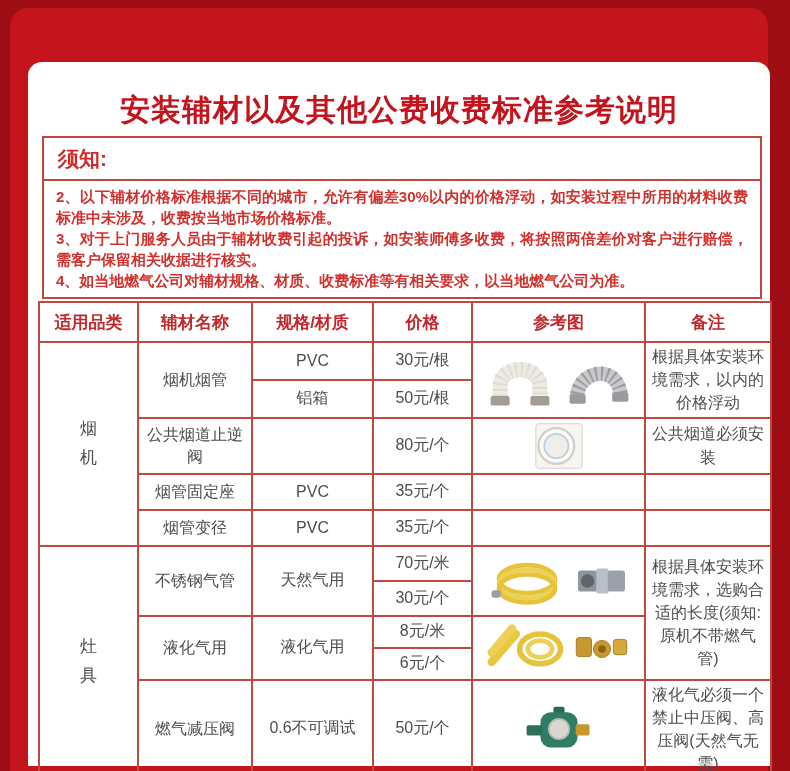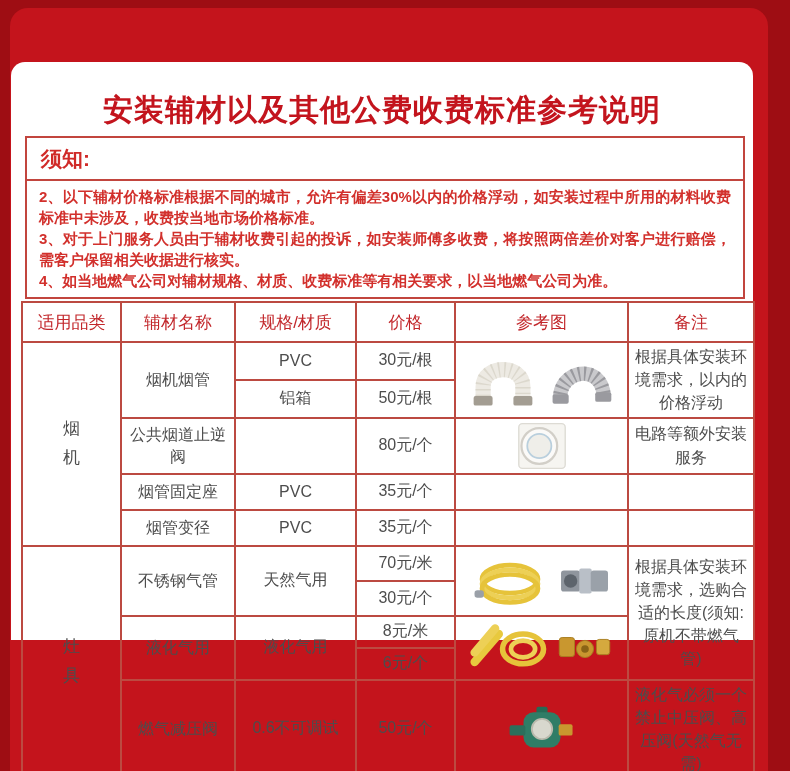--- a/index.html
+++ b/index.html
@@ -6,21 +6,21 @@
   body{
     width:790px;height:771px;overflow:hidden;position:relative;
     background:#9e0d13;
     font-family:"Liberation Sans","DejaVu Sans",sans-serif;
   }
   .red-layer{
     position:absolute;left:10px;top:8px;width:758px;height:780px;
     background:#c4141c;border-radius:18px;
   }
   .panel{
-    position:absolute;left:11px;top:62px;width:742px;height:578px;
+    position:absolute;left:28px;top:62px;width:742px;height:704px;
     background:#ffffff;border-radius:14px 14px 0 0;
   }
   .title{
     margin:30px 8px 0 8px;text-align:center;
     font-size:30px;font-weight:bold;color:#c3141d;letter-spacing:1px;
     line-height:36px;
   }
   .notice-box{
     margin:8px 8px 0 14px;border:2px solid #c2453e;
   }
@@ -35,21 +35,21 @@
   }
   table.fee-table{
     margin:2px 8px 0 10px;border-collapse:collapse;table-layout:fixed;
     width:732px;
   }
   .fee-table td,.fee-table th{
     border:2px solid #bc4a41;padding:2px 4px;text-align:center;
     vertical-align:middle;overflow:hidden;
   }
   .fee-table th{
-    font-size:17px;font-weight:normal;color:#c2272b;height:34px;text-align:center;
+    font-size:17px;font-weight:bold;color:#c2272b;height:34px;text-align:center;
   }
   .fee-table td{font-size:16px;color:#4d4d4d;}
   .cat-cell span{
     display:inline-block;width:1.15em;word-break:break-all;
     font-size:17px;line-height:1.7;color:#4d4d4d;
   }
   .name-cell{font-size:16px;line-height:1.35;border-radius:26px;}
   .note-cell{font-size:14px;line-height:1.45;color:#555;padding:4px 5px;}
   .note-top{vertical-align:top;padding-top:8px;}
   .img-cell{padding:2px;}
@@ -132,21 +132,21 @@
         <td>80元/个</td>
         <td class="img-cell">
           <div class="img-wrap">
             <svg width="62" height="50" viewBox="0 0 64 56">
               <rect x="6" y="3" width="52" height="50" rx="4" fill="#f6f5f1" stroke="#dddbd4" stroke-width="1.5"></rect>
               <circle cx="29" cy="28" r="20" fill="#fbfaf8" stroke="#d2cfc8" stroke-width="2.5"></circle>
               <circle cx="29" cy="28" r="13.5" fill="#efeee9" stroke="#b9cfdd" stroke-width="2"></circle>
             </svg>
           </div>
         </td>
-        <td class="note-cell">电路等额外安装服务</td>
+        <td class="note-cell">公共烟道必须安装</td>
       </tr>
 
       <tr class="r-h40">
         <td class="name-cell">烟管固定座</td>
         <td>PVC</td>
         <td>35元/个</td>
         <td class="img-cell"></td>
         <td class="note-cell"></td>
       </tr>
 

